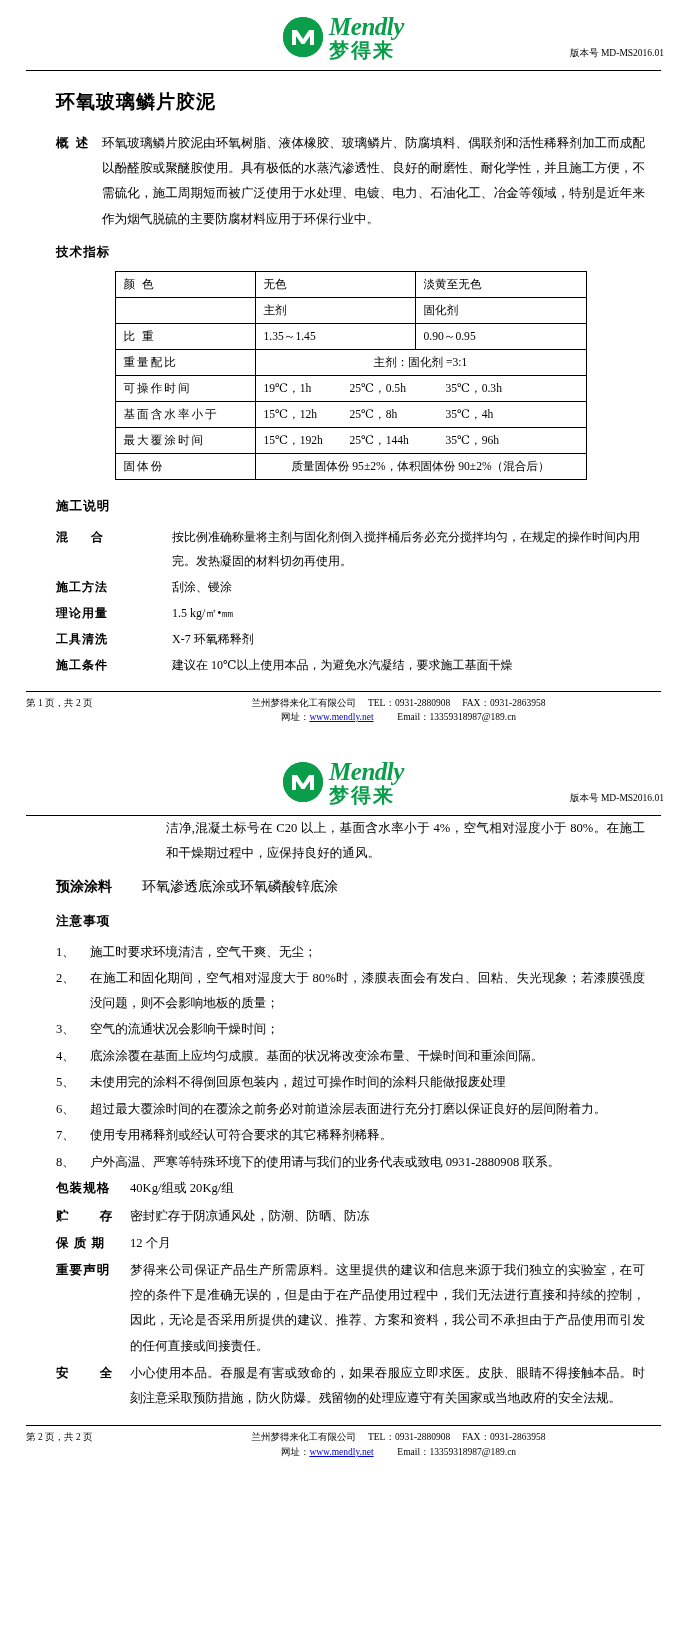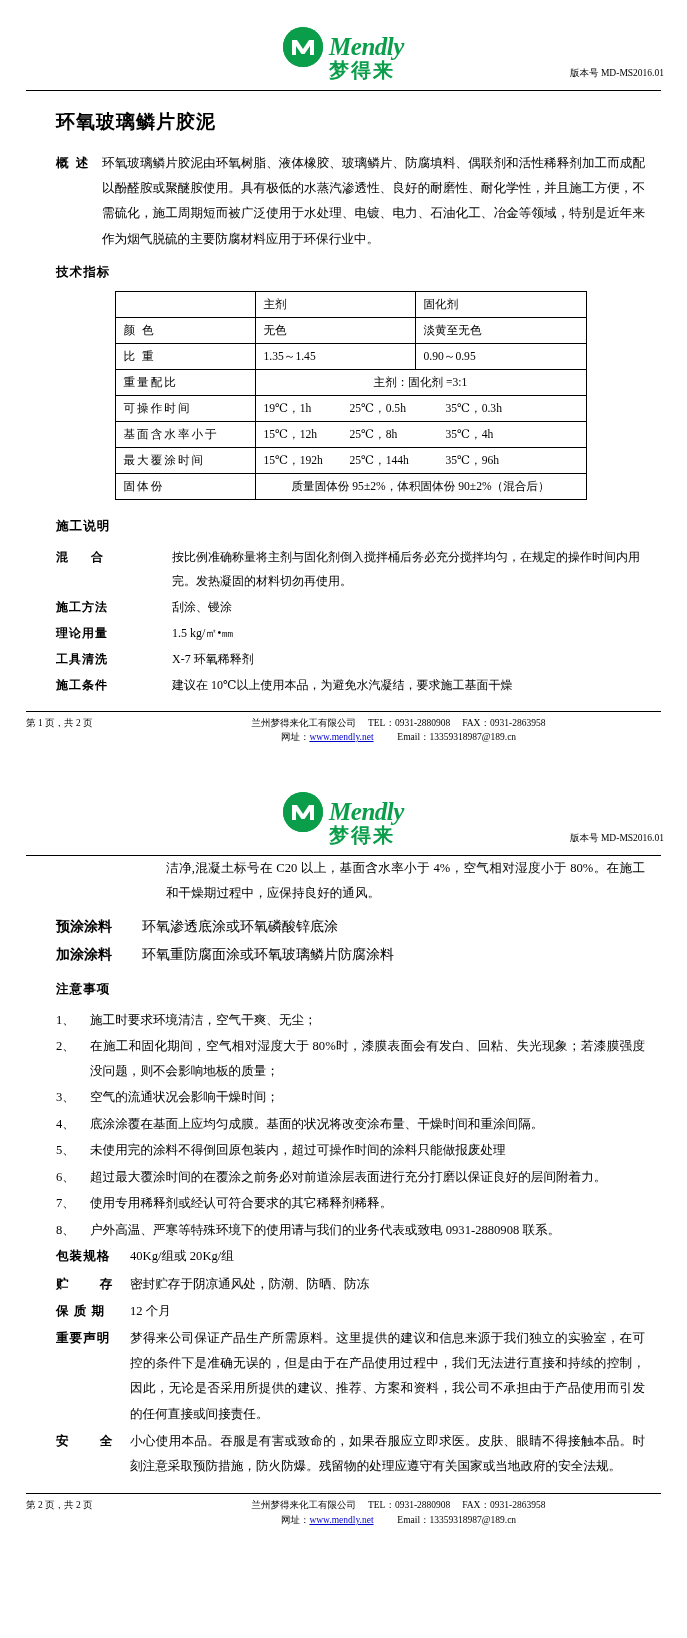--- a/index.html
+++ b/index.html
@@ -49,21 +49,20 @@
   .logo-text {
     line-height: 1;
   }
   .logo-en {
     font-family: "Liberation Serif", serif;
     font-size: 25px;
     font-weight: bold;
     font-style: italic;
     color: #0a9e4a;
     letter-spacing: -0.5px;
-    margin-top: 20px;
   }
   .logo-cn {
     font-size: 20px;
     font-weight: bold;
     color: #0a9e4a;
     letter-spacing: 2px;
     margin-top: 1px;
   }
   .version {
     position: absolute;
@@ -235,28 +234,28 @@
       <div class="lbl">概 述</div>
       <div class="txt">环氧玻璃鳞片胶泥由环氧树脂、液体橡胶、玻璃鳞片、防腐填料、偶联剂和活性稀释剂加工而成配以酚醛胺或聚醚胺使用。具有极低的水蒸汽渗透性、良好的耐磨性、耐化学性，并且施工方便，不需硫化，施工周期短而被广泛使用于水处理、电镀、电力、石油化工、冶金等领域，特别是近年来作为烟气脱硫的主要防腐材料应用于环保行业中。</div>
     </div>
 
 
     <div class="section-title">技术指标</div>
 
     <table class="spec">
       <tbody>
           <tr>
+        <td class="k">颜 色</td>
+        <td class="c">无色</td>
+        <td>淡黄至无色</td>
+      </tr>
+      <tr>
         <td class="k"></td>
         <td class="c">主剂</td>
         <td>固化剂</td>
-      </tr>
-      <tr>
-        <td class="k">颜 色</td>
-        <td class="c">无色</td>
-        <td>淡黄至无色</td>
       </tr>
       <tr>
         <td class="k">比 重</td>
         <td class="c">1.35～1.45</td>
         <td>0.90～0.95</td>
       </tr>
       <tr>
         <td class="k">重量配比</td>
         <td colspan="2" class="center">主剂：固化剂 =3:1</td>
       </tr>
@@ -365,24 +364,20 @@
   <hr class="rule">
 
   <div class="content">
 
     <div class="first-para">洁净,混凝土标号在 C20 以上，基面含水率小于 4%，空气相对湿度小于 80%。在施工和干燥期过程中，应保持良好的通风。</div>
 
     <div class="coat-line">
       <div class="k">预涂涂料</div>
       <div class="v">环氧渗透底涂或环氧磷酸锌底涂</div>
     </div>
-    <div class="coat-line">
-      <div class="k">加涂涂料</div>
-      <div class="v">环氧重防腐面涂或环氧玻璃鳞片防腐涂料</div>
-    </div>
 
     <div class="section-title">注意事项</div>
 
     <div class="notice-num">
       <div class="n">1、</div>
       <div class="t">施工时要求环境清洁，空气干爽、无尘；</div>
     </div>
     <div class="notice-num">
       <div class="n">2、</div>
       <div class="t">在施工和固化期间，空气相对湿度大于 80%时，漆膜表面会有发白、回粘、失光现象；若漆膜强度没问题，则不会影响地板的质量；</div>

